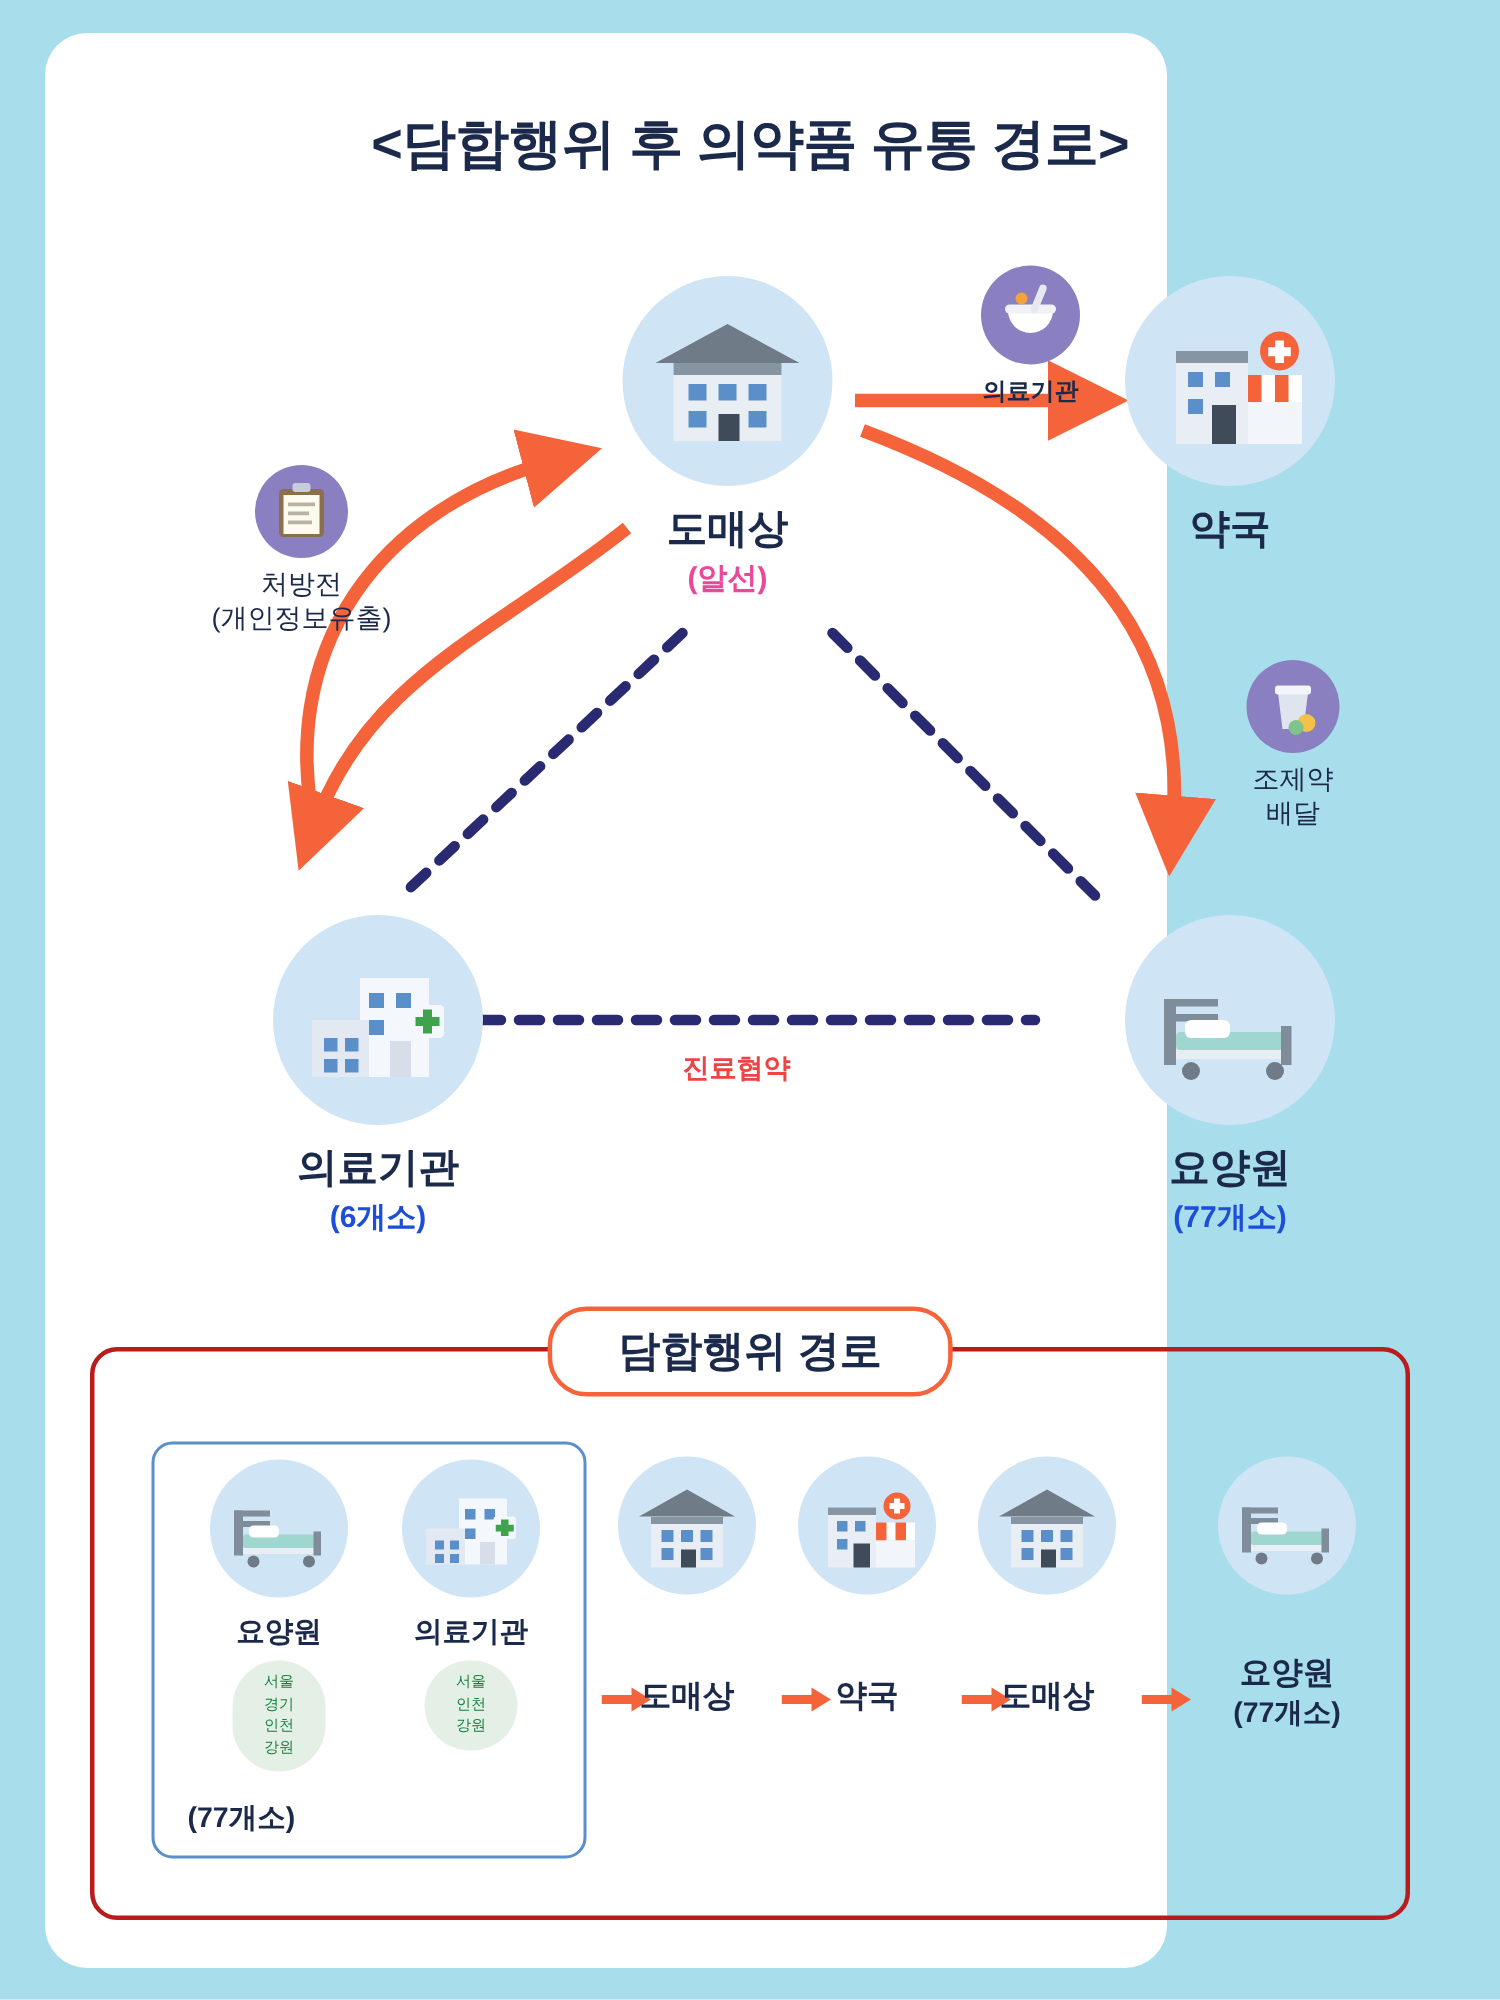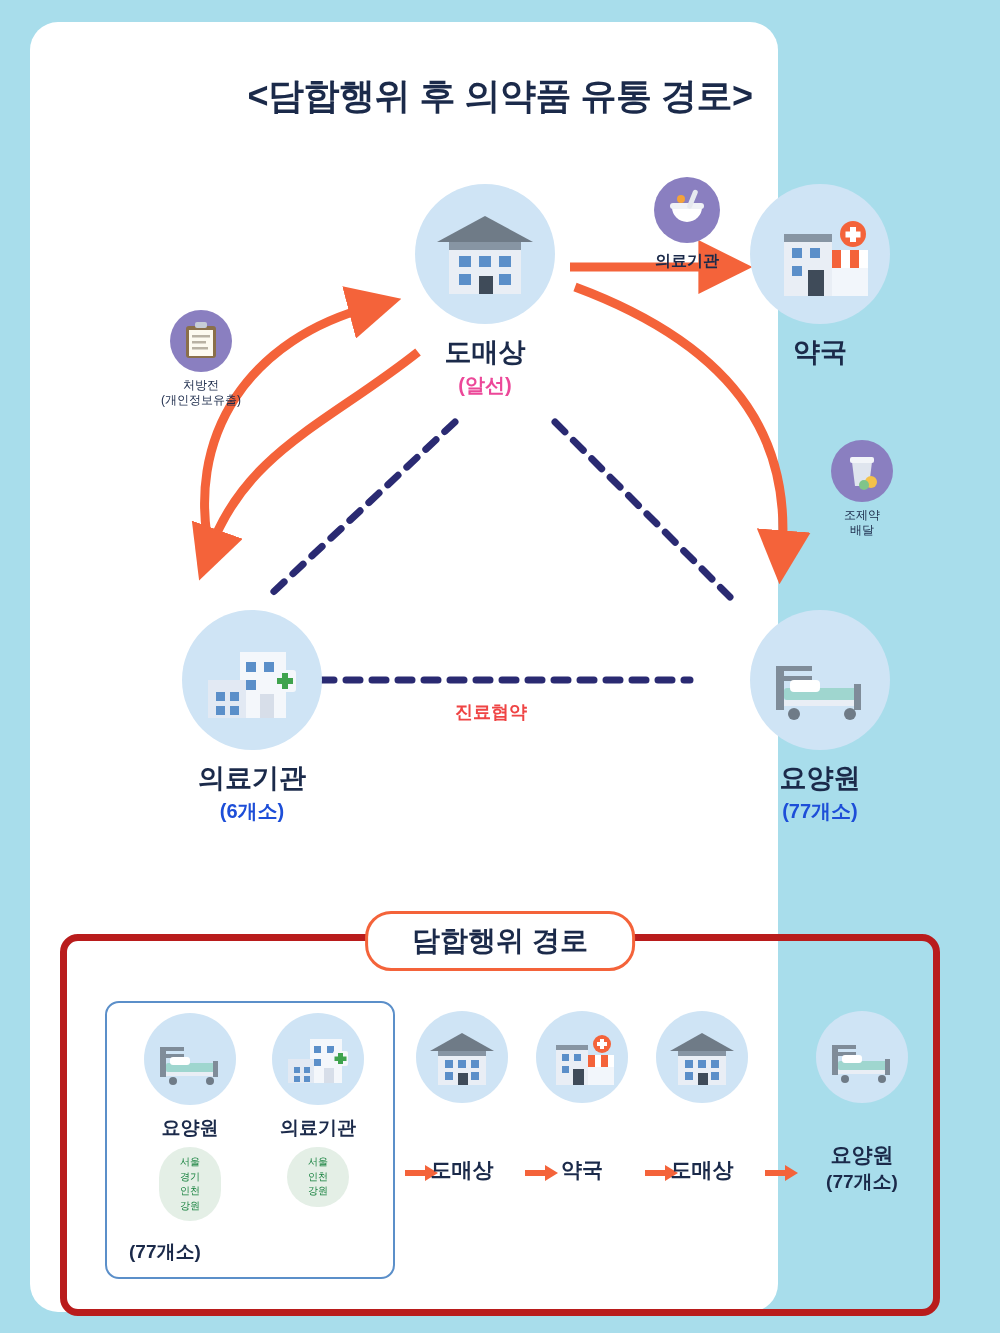--- a/index.html
+++ b/index.html
@@ -71,21 +71,21 @@
   .badge .b-circle {
     width: 62px;
     height: 62px;
     border-radius: 50%;
     background: #8a7fc0;
     margin: 0 auto;
     position: relative;
     overflow: hidden;
   }
   .badge .b-text {
-    font-size: 12px;
+    font-size: 18px;
     color: #1b2a4a;
     margin-top: 6px;
     line-height: 1.25;
     white-space: nowrap;
   }
 
   .edge-label {
     position: absolute;
     font-size: 16px;
     color: #1b2a4a;
@@ -103,24 +103,24 @@
     top: 0;
     width: 940px;
     height: 1290px;
     pointer-events: none;
   }
 
   
   .panel {
     position: absolute;
     left: 30px;
-    top: 912px;
+    top: 876px;
     width: 880px;
     height: 382px;
-    border: 7px solid #b91c1c;
+    border: 3px solid #b91c1c;
     border-radius: 18px;
     box-sizing: border-box;
     padding-left: 16px;
   }
   .panel-title {
     position: absolute;
     left: 50%;
     transform: translateX(-50%);
     top: -30px;
     background: #ffffff;

